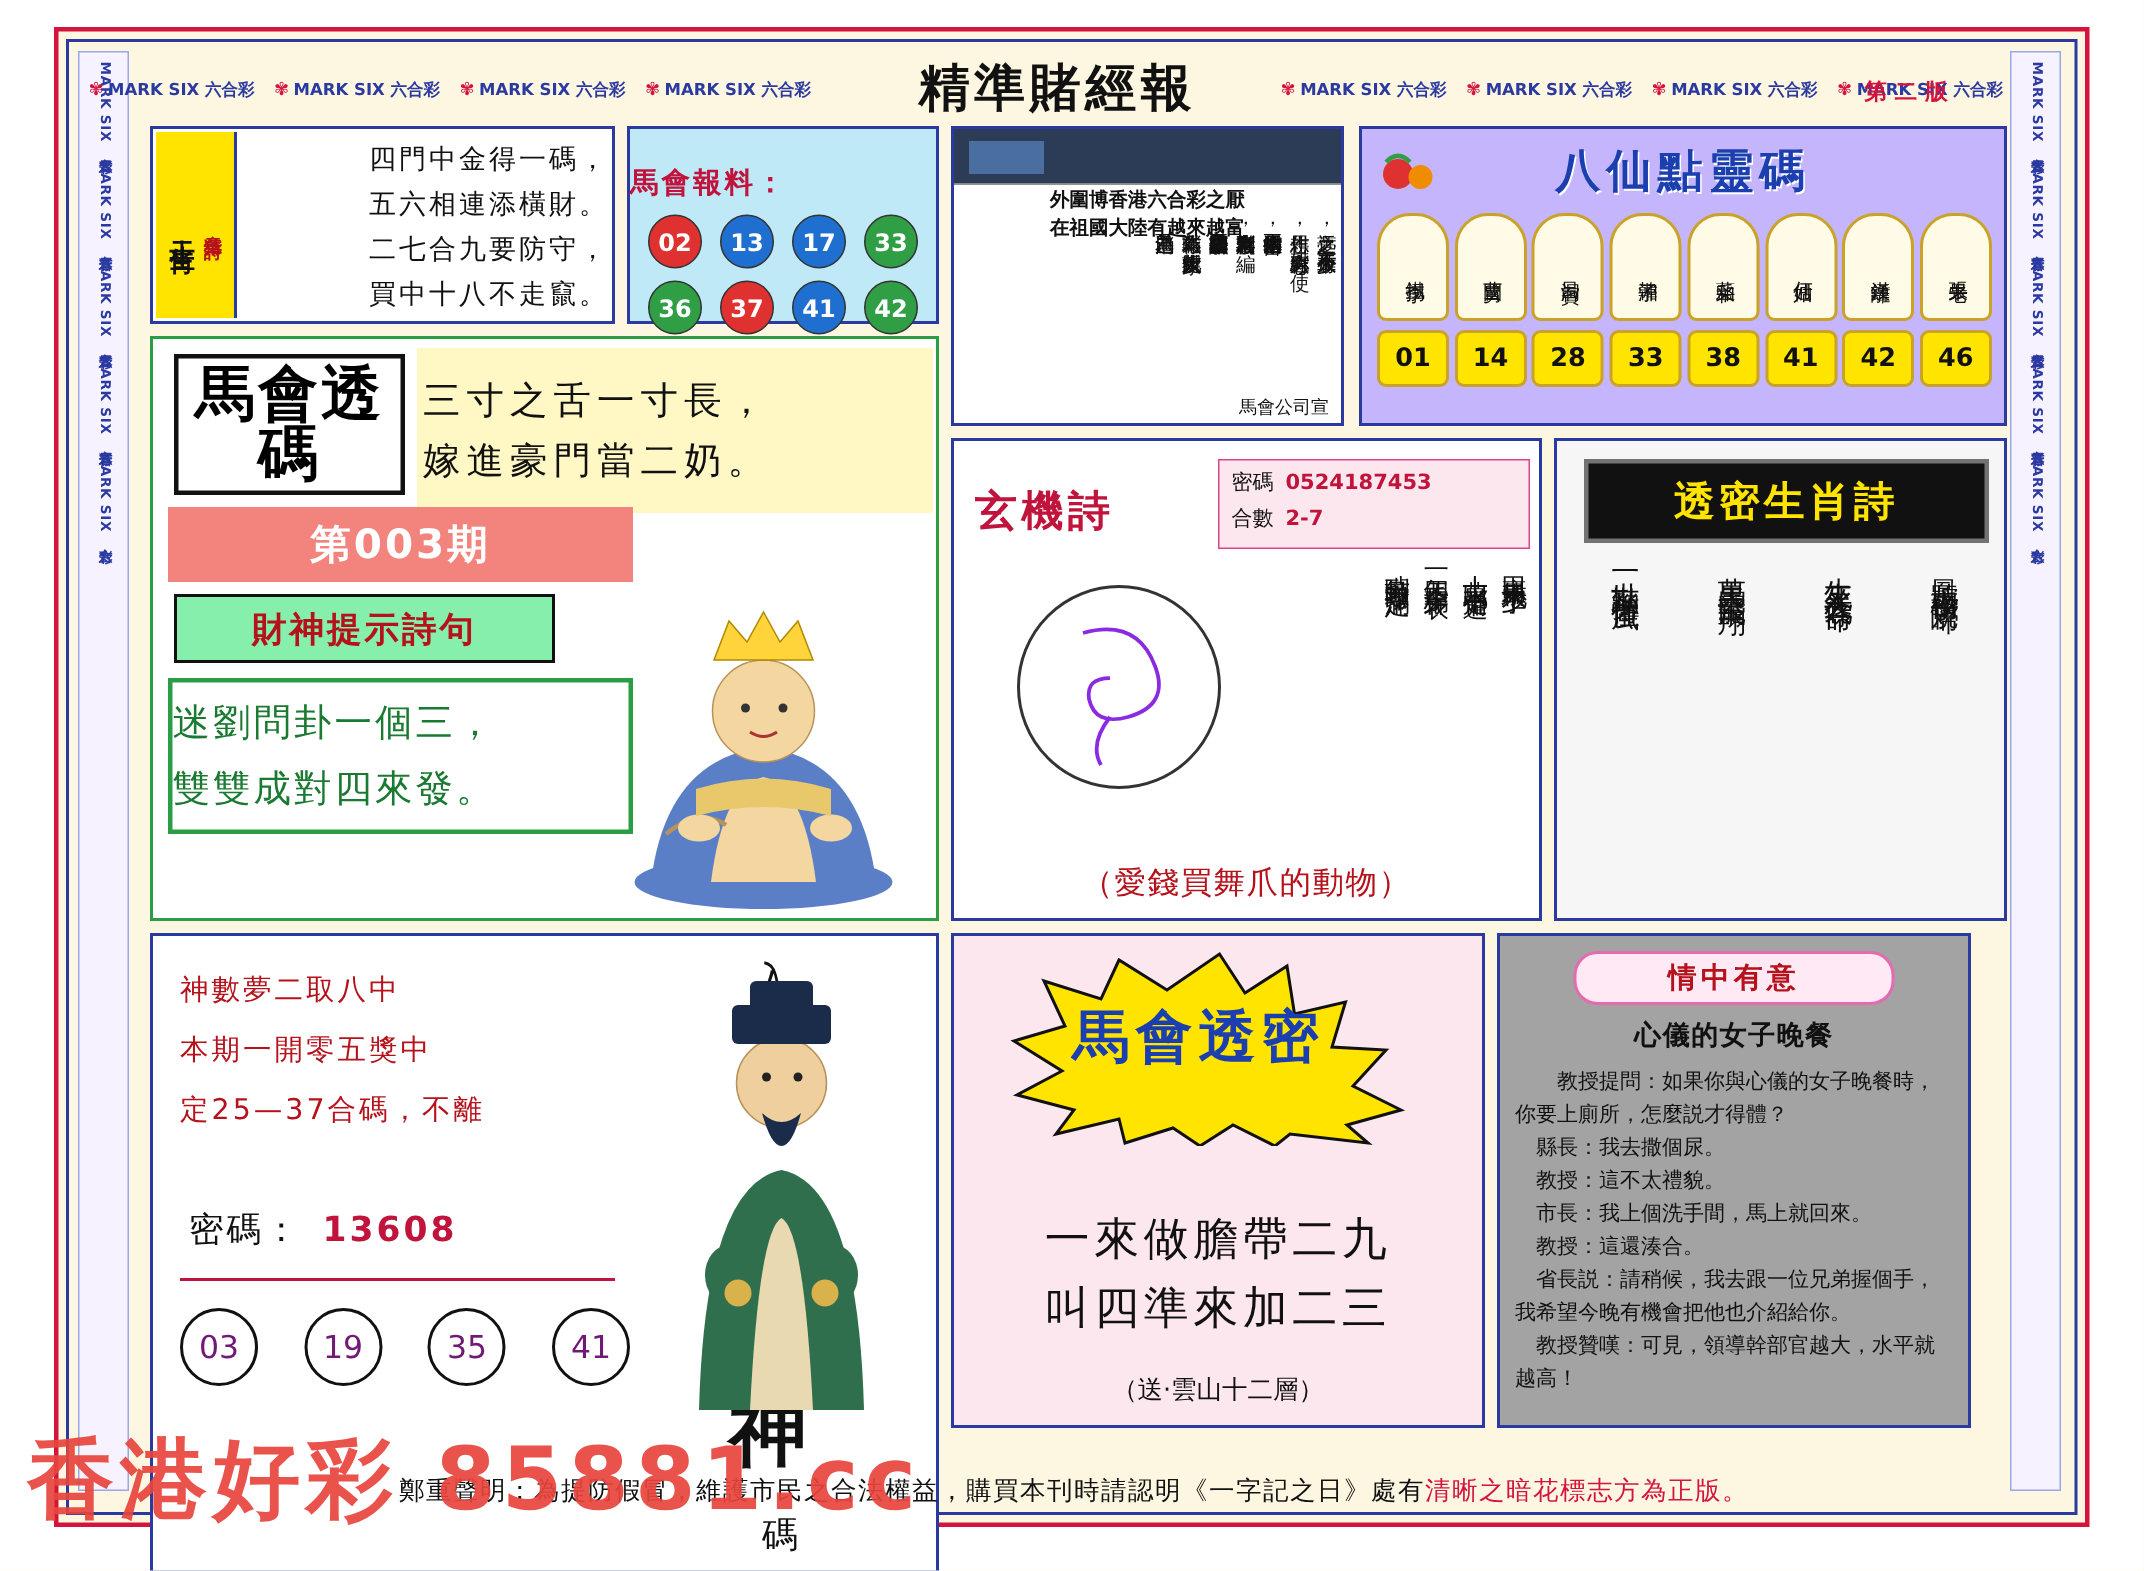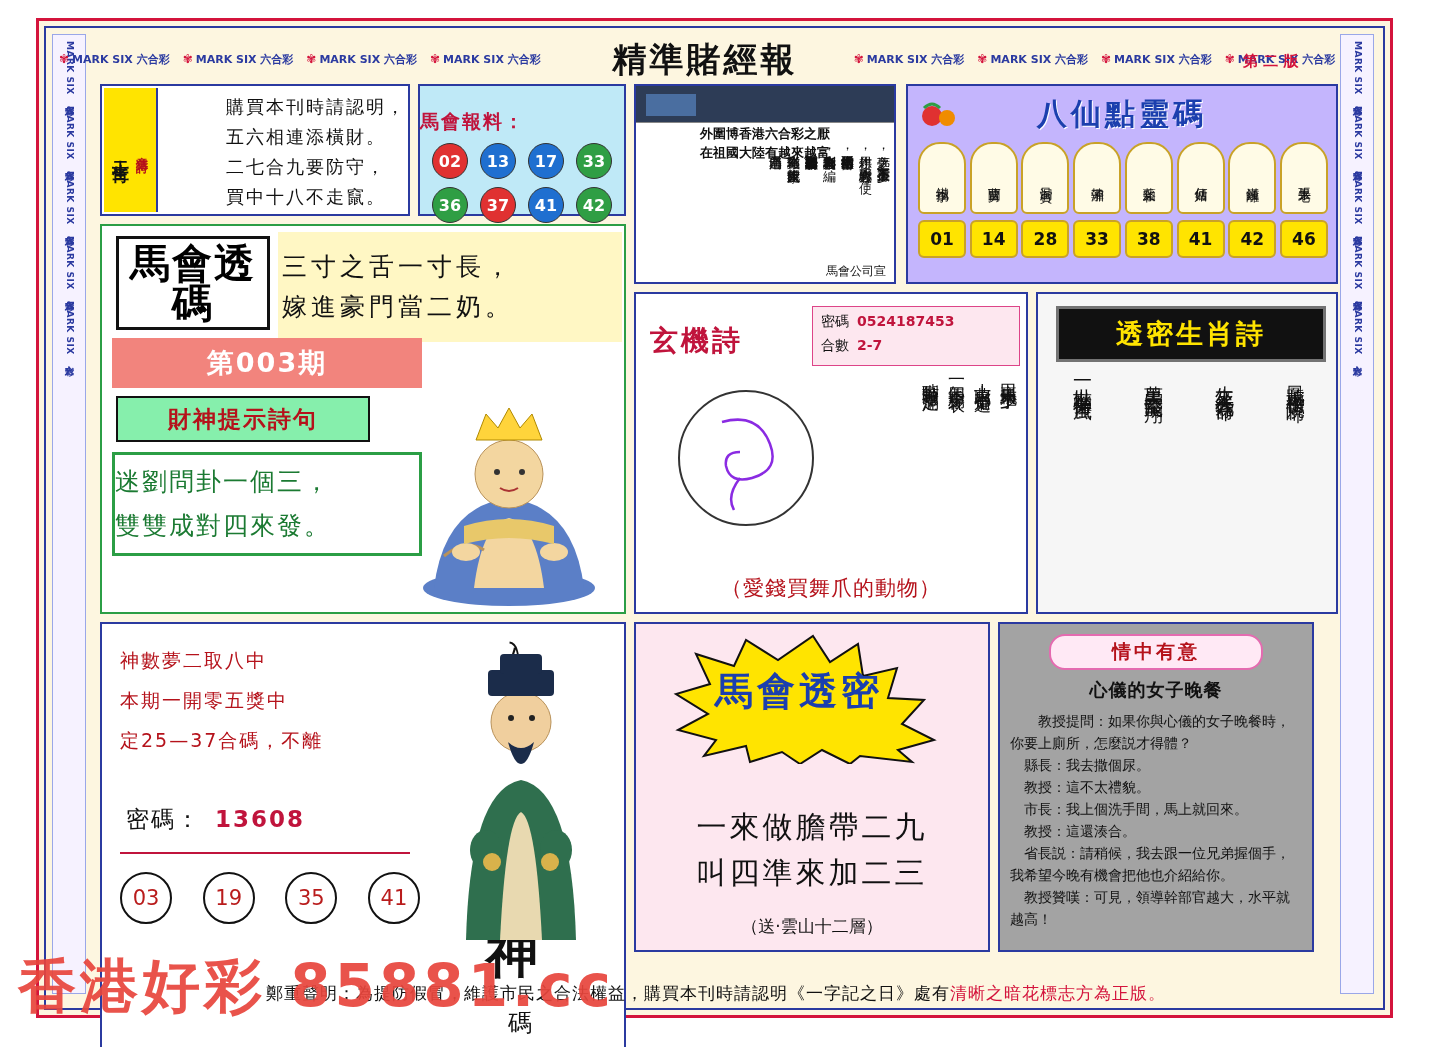--- a/index.html
+++ b/index.html
@@ -141,21 +141,21 @@
 
   
   #p-dream{left:100px;top:622px;width:526px;height:427px;border:2px solid #2b3aa0;background:#fff;}
   .dm-lines{position:absolute;left:18px;top:16px;width:300px;}
   .dm-lines div{font-size:19px;color:#b5121b;line-height:40px;letter-spacing:2px;}
   .dm-code{position:absolute;left:24px;top:180px;font-size:23px;color:#111;letter-spacing:2px;}
   .dm-code b{color:#c0143c;margin-left:14px;}
   .dm-sep{position:absolute;left:18px;top:228px;width:290px;border-top:2px solid #c0143c;}
   .dm-balls{position:absolute;left:18px;top:248px;width:300px;display:flex;justify-content:space-between;}
   .dm-ball{width:48px;height:48px;border-radius:50%;border:2px solid #111;background:#fff;
-    display:flex;align-items:center;justify-content:center;font-size:21px;color:#b91c1c;}
+    display:flex;align-items:center;justify-content:center;font-size:21px;color:#701a75;}
   .dm-vert{position:absolute;right:96px;top:14px;display:flex;flex-direction:column;align-items:center;}
   .dm-vert span{font-size:27px;color:#111;line-height:34px;}
   .dm-shen{position:absolute;right:86px;bottom:58px;font-size:52px;color:#111;font-weight:bold;}
   .dm-ma{position:absolute;right:92px;bottom:8px;font-size:24px;color:#111;}
   .dm-fig{position:absolute;right:8px;top:6px;width:190px;height:318px;}
 
   
   #p-toumi{left:634px;top:622px;width:356px;height:330px;border:2px solid #2b3aa0;background:#fde7ef;}
   .tmi-burst{position:absolute;left:14px;top:10px;width:326px;height:130px;}
   .tmi-burst-text{position:absolute;left:0;top:42px;width:326px;text-align:center;font-size:38px;font-weight:bold;
@@ -235,21 +235,21 @@
   <div class="masthead">精準賭經報</div>
   <div class="edition">第 二 版</div>
 
   <div class="panel" id="p-zodiac">
     <div class="zodiac-label">
       <span>十二生肖</span>
       <span class="sub">竟猜詩</span>
     </div>
     <div class="zodiac-poem">
       <div>
-        <div class="zpline">購買本刊時請認明，</div>
+        <div class="zpline">四門中金得一碼，</div>
         <div class="zpline">五六相連添橫財。</div>
         <div class="zpline">二七合九要防守，</div>
         <div class="zpline">買中十八不走竄。</div>
       </div>
     </div>
   </div>
 
   <div class="panel" id="p-baoliao">
     <div class="baoliao-title">馬會報料：</div>
     <div class="ball-row">

